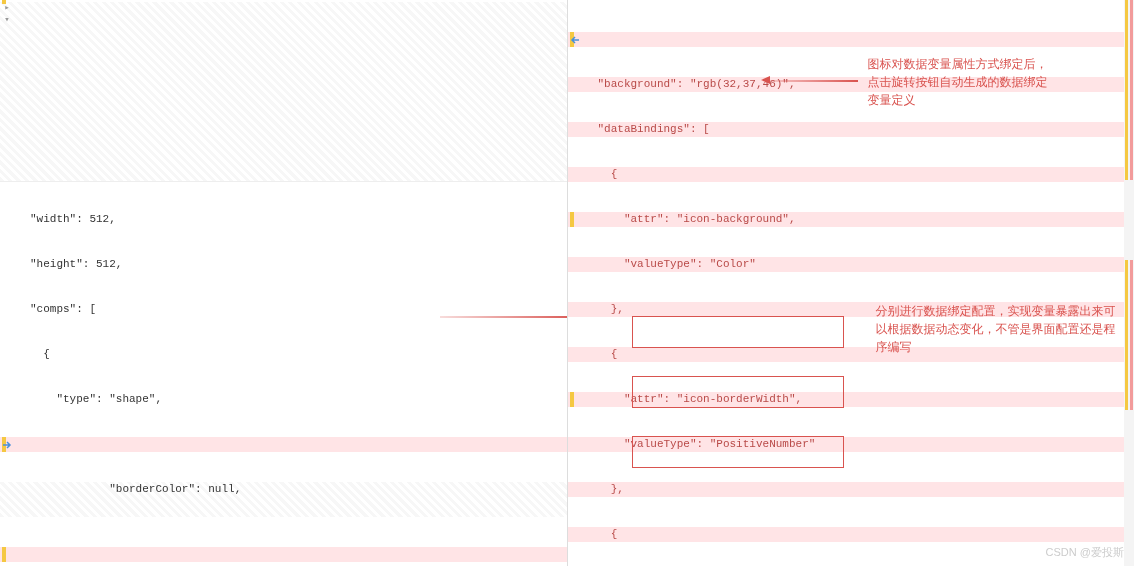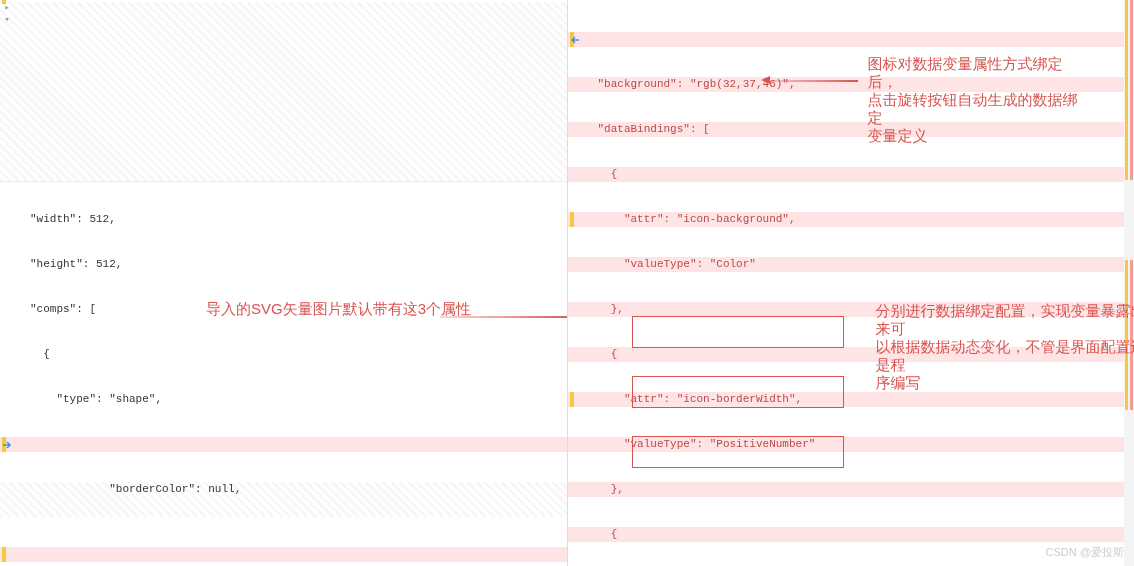--- a/index.html
+++ b/index.html
@@ -68,21 +68,21 @@
     height: 14px;
     cursor: pointer;
     display: flex;
     align-items: center;
     justify-content: center;
   }
   .arrow-icon svg { fill: #4a90d9; }
   .callout {
     position: absolute;
     color: #d9534f;
-    font-size: 15px;
+    font-size: 12px;
     font-family: "Microsoft YaHei", sans-serif;
     line-height: 18px;
     pointer-events: none;
     z-index: 10;
   }
   .arrow-line {
     position: absolute;
     height: 2px;
     background: linear-gradient(to left, #d9534f, rgba(217,83,79,0.2));
     transform-origin: left center;
@@ -160,21 +160,20 @@
       
       
       
       
       
       
       
       
     </div>
 
-    <div class="callout" style="top:300px; left:206px;"><span>导入的SVG矢量图片默认带有这3个属性</span></div>
     <div class="arrow-line" style="top:316px; left:440px; width:140px;"></div>
   </div>
 
   <div class="pane" style="border-right:none;">
     <div class="code">
       <div class="code-line hl-red" style="position:relative;">
         <div class="gutter-mark"></div>
         <span class="arrow-icon">
           <svg width="12" height="12" viewBox="0 0 12 12">
               <path d="M10 6H4M6 3 3 6l3 3" stroke="#4a90d9" stroke-width="1.5" fill="none"></path>

